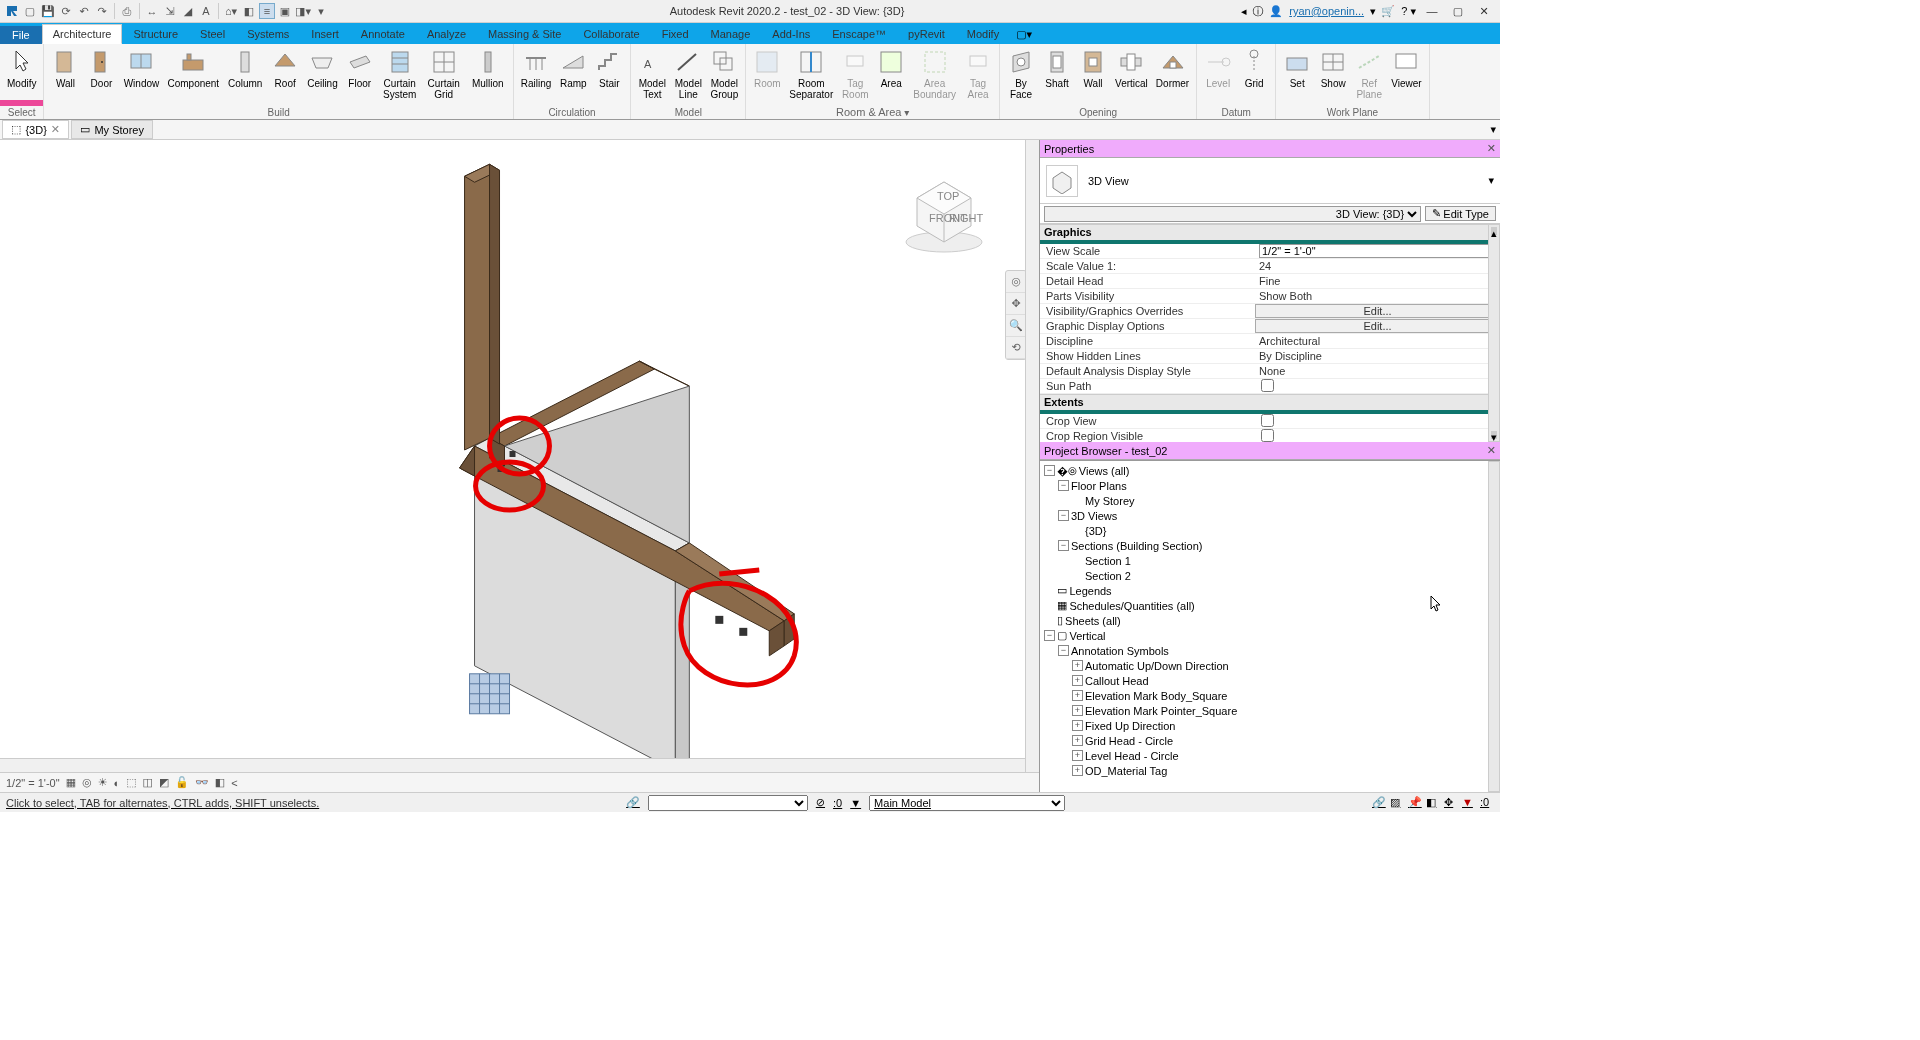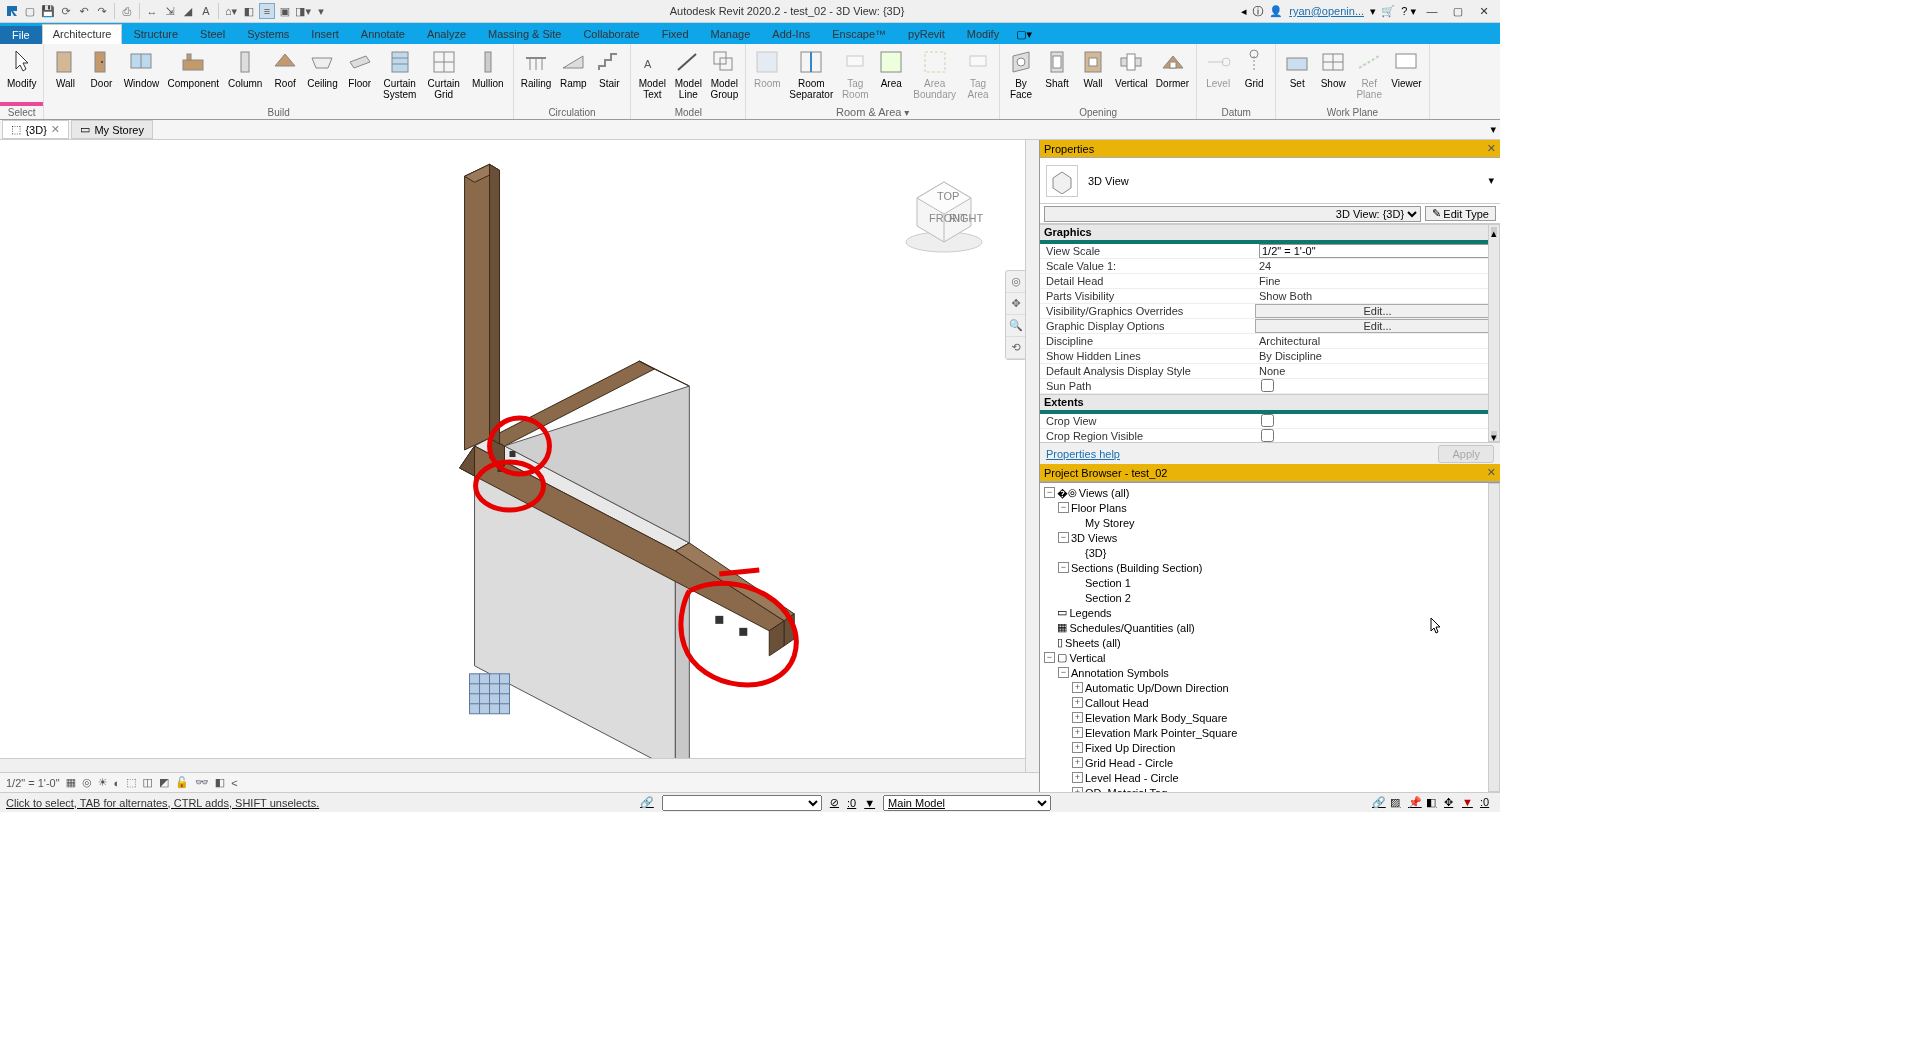--- a/index.html
+++ b/index.html
@@ -47,21 +47,21 @@
 
 
 .viewcube { position: absolute; top: 30px; right: 50px; width: 90px; height: 90px; }
 .navbar-r { position: absolute; top: 130px; right: 12px; width: 22px; background: #f0f0f0; border: 1px solid #ccc; border-radius: 3px; }
 .navbar-r div { height: 22px; border-bottom: 1px solid #ddd; display: flex; align-items: center; justify-content: center; color: #666; }
 
 .viewcontrol { position: absolute; bottom: 0; left: 0; right: 0; height: 20px; background: #f5f5f5; border-top: 1px solid #ccc; display: flex; align-items: center; padding: 0 6px; gap: 6px; color: #555; }
 .vc-item { display: flex; align-items: center; gap: 2px; }
 
 
-.panel-header { height: 18px; background: #eab308; border-bottom: 1px solid #aaa; padding: 0 4px; display: flex; align-items: center; justify-content: space-between; }
+.panel-header { height: 18px; background: #f0abfc; border-bottom: 1px solid #aaa; padding: 0 4px; display: flex; align-items: center; justify-content: space-between; }
 .panel-header .x { color: #555; }
 .props-type { height: 46px; display: flex; align-items: center; padding: 4px 6px; gap: 10px; border-bottom: 1px solid #ccc; background: #fff; }
 .props-type .ico { width: 32px; height: 32px; border: 1px solid #ccc; display: flex; align-items: center; justify-content: center; }
 .props-instance { height: 20px; display: flex; align-items: center; padding: 0 4px; background: #fff; border-bottom: 1px solid #ccc; }
 .props-instance select { flex: 1; font-size: 11px; border: 1px solid #999; text-align: right; }
 .edit-type { padding: 0 6px; border: 1px solid #999; background: #f0f0f0; margin-left: 4px; display: flex; align-items: center; gap: 2px; }
 .props-body { flex: 0 0 218px; overflow-y: auto; background: #fff; position: relative; }
 .prop-section { background: #e8e8e8; padding: 1px 4px; font-weight: bold; border-top: 1px solid #ccc; border-bottom: 4px solid #0f766e; display:flex; justify-content: space-between;}
 .prop-row { display: flex; border-bottom: 1px solid #eee; height: 15px; align-items: center; }
 .prop-row .k { width: 215px; padding-left: 6px; color: #333; }
@@ -165,21 +165,21 @@
     <div class="ribbon-group-body">
       <div class="rbtn">
         <div class="ico">
             <svg width="20" height="26">
               <path d="M4 2 L4 20 L8 16 L11 22 L14 20 L11 14 L16 14 Z" fill="#fff" stroke="#333"></path>
             </svg>
           </div>
         <div class="lbl">Modify</div>
       </div>
     </div>
-    <div class="ribbon-group-label" style="border-top:4px solid #ec4899; display:flex; justify-content:center; gap:2px;">Select</div>
+    <div class="ribbon-group-label" style="border-top:6px solid #ec4899; display:flex; justify-content:center; gap:2px;">Select</div>
   </div>
 
   <div class="ribbon-group" style="flex:0 0 auto;">
     <div class="ribbon-group-body">
       <div class="rbtn">
           <div class="ico">
             <svg width="28" height="28">
               <rect x="6" y="4" width="14" height="20" fill="#d4b896" stroke="#888"></rect>
             </svg>
           </div>
@@ -711,24 +711,20 @@
         </div>
       <div class="prop-row">
           <div class="k">Annotation Crop</div>
           <div class="v"><input type="checkbox" style=""></div>
         </div>
       <div class="scroll-stub scroll-right-prop">
           <div style="position:absolute;top:2px;left:2px;right:2px;height:8px;background:#ccc">▴</div>
           <div style="position:absolute;bottom:2px;left:2px;right:2px;height:8px;background:#ccc">▾</div>
         </div>
     </div>
-    <div class="props-footer">
-      <a>Properties help</a>
-      <button disabled="">Apply</button>
-    </div>
 
     <div class="panel-header">
       <span>Project Browser - test_02</span>
       <span class="x">✕</span>
     </div>
     <div class="browser">
       <div class="tree">
         <div class="tree-item">
             <span class="toggle">−</span>
             <span>�⦾</span>
@@ -830,21 +826,21 @@
 </div>
 
 <div class="statusbar">
   <div class="left">Click to select, TAB for alternates, CTRL adds, SHIFT unselects.</div>
   <div class="center">
     <span>🔗</span>
     <select style="width:160px;font-size:11px;"><option></option></select>
     <span>⊘</span>
     <span>:0</span>
     <span>▼</span>
-    <select style="width:168px;font-size:11px;"><option>Main Model</option></select>
+    <select style="width:196px;font-size:11px;"><option>Main Model</option></select>
   </div>
   <div class="right">
     <span class="status-ico">🔗</span>
     <span class="status-ico">▨</span>
     <span class="status-ico">📌</span>
     <span class="status-ico">◧</span>
     <span class="status-ico">✥</span>
     <span class="status-ico" style="color:#b00">▼</span>
     <span class="status-ico">:0</span>
   </div>

